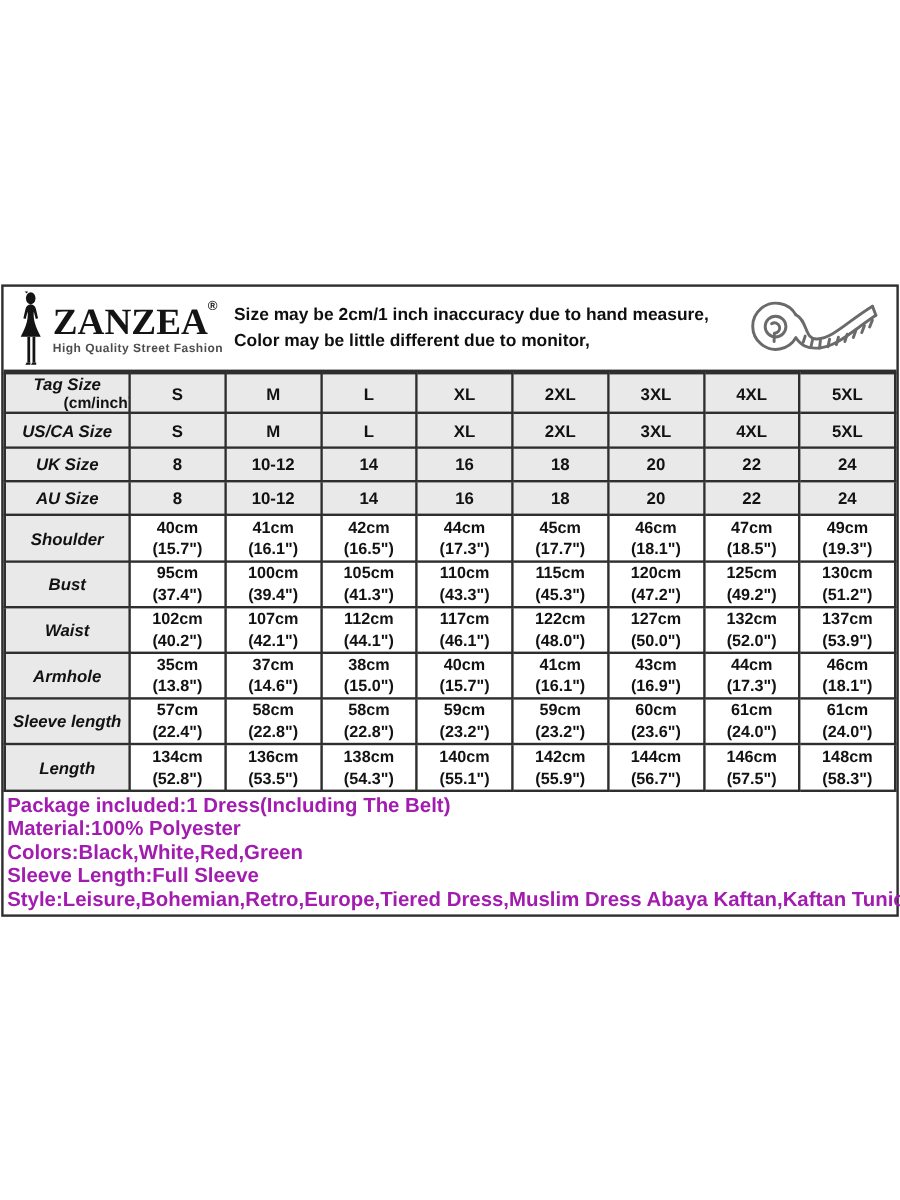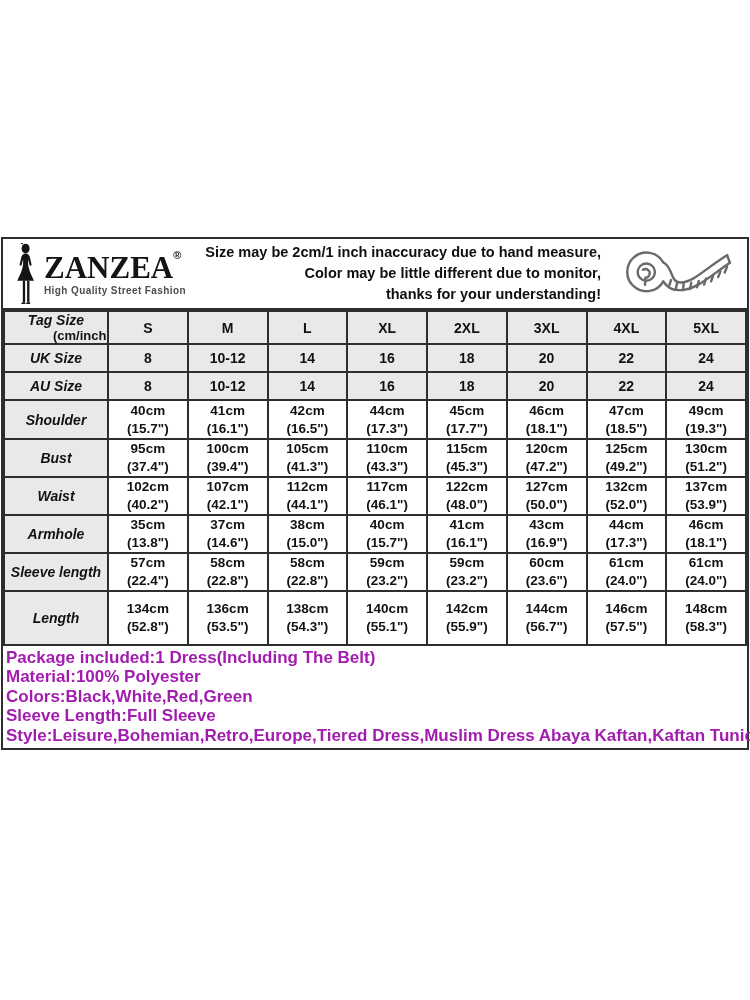--- a/index.html
+++ b/index.html
@@ -17,21 +17,21 @@
   .logo { width:192px; display:flex; align-items:center; padding-left:7px; box-sizing:border-box; }
   .logo svg { flex:0 0 auto; }
   .logo-text { margin-left:2px; }
   .brand-row { line-height:1; white-space:nowrap; }
   .brand {
     font-family:Liberation Serif, serif; font-weight:bold; font-size:31px;
     letter-spacing:0px; color:#141414;
   }
   .reg { font-size:11px; font-weight:bold; vertical-align:top; position:relative; top:-2px; color:#141414; }
   .tagline { font-size:10px; font-weight:bold; color:#4d4d4d; letter-spacing:0.4px; margin-top:2px; white-space:nowrap; }
-  .notice { flex:1; text-align:right; font-weight:bold; font-size:14.5px; line-height:21px; color:#0f0f0f; }
+  .notice { flex:1; text-align:left; font-weight:bold; font-size:14.5px; line-height:21px; color:#0f0f0f; }
   .tape { width:146px; display:flex; justify-content:center; align-items:center; }
   
   table.size { width:100%; border-collapse:collapse; table-layout:fixed; }
   table.size td {
     border:2px solid #2e2e2e; text-align:center; vertical-align:middle;
     font-weight:bold; font-size:14px; color:#121212; padding:0; overflow:hidden;
   }
   td.shaded { background:#e9e9e9; }
   td.label { font-size:13.5px; }
   td .l2 { font-size:13px; line-height:15px;padding-left:48px; }
@@ -64,21 +64,20 @@
           <div class="brand-row">
             <span class="brand">ZANZEA</span><span class="reg">®</span>
           </div>
           <div class="tagline">High Quality Street Fashion</div>
         </div>
       </div>
 
       <div class="notice">
         <div>Size may be 2cm/1 inch inaccuracy due to hand measure,</div>
         <div>Color may be little different due to monitor,</div>
-        <div>thanks for your understanding!</div>
       </div>
 
       <div class="tape">
         <svg width="122" height="62" viewBox="0 0 125 66">
           <g fill="none" stroke="#6a6a6a" stroke-width="2.6" stroke-linecap="round" stroke-linejoin="round">
             <path d="M51,41 A 20.5,20.5 0 1 1 51,20.5"></path>
             <circle cx="33" cy="31" r="9.2"></circle>
             <path d="M29.5,28.5 a4.6,4.6 0 1 1 2.5,8.4 l-0.3,7.5"></path>
             <path d="M51,20.5 C 62,26 58,42.5 70,42 C 84,41.3 96,27 119,13"></path>
             <path d="M51,41 C 56,47.5 60,51 72,50 C 88,48.3 101,35 122,21"></path>
@@ -117,20 +116,33 @@
             </td>
             <td class="shaded">S</td>
             <td class="shaded">M</td>
             <td class="shaded">L</td>
             <td class="shaded">XL</td>
             <td class="shaded">2XL</td>
             <td class="shaded">3XL</td>
             <td class="shaded">4XL</td>
             <td class="shaded">5XL</td>
           </tr>
+          <tr style="height: 29px;">
+            <td class="label shaded">
+              <div class="l1">US/CA Size</div>
+            </td>
+            <td class="shaded">S</td>
+            <td class="shaded">M</td>
+            <td class="shaded">L</td>
+            <td class="shaded">XL</td>
+            <td class="shaded">2XL</td>
+            <td class="shaded">3XL</td>
+            <td class="shaded">4XL</td>
+            <td class="shaded">5XL</td>
+          </tr>
           <tr style="height: 28px;">
             <td class="label shaded">
               <div class="l1">UK Size</div>
             </td>
             <td class="shaded">8</td>
             <td class="shaded">10-12</td>
             <td class="shaded">14</td>
             <td class="shaded">16</td>
             <td class="shaded">18</td>
             <td class="shaded">20</td>
@@ -328,21 +340,21 @@
             </td>
             <td>
               <div class="dual">61cm</div>
               <div class="dual">(24.0")</div>
             </td>
             <td>
               <div class="dual">61cm</div>
               <div class="dual">(24.0")</div>
             </td>
           </tr>
-          <tr style="height: 54px; margin-top: 25px;">
+          <tr style="height: 39px; margin-top: 25px;">
             <td class="label shaded">
               <div class="l1">Length</div>
             </td>
             <td>
               <div class="dual">134cm</div>
               <div class="dual">(52.8")</div>
             </td>
             <td>
               <div class="dual">136cm</div>
               <div class="dual">(53.5")</div>

